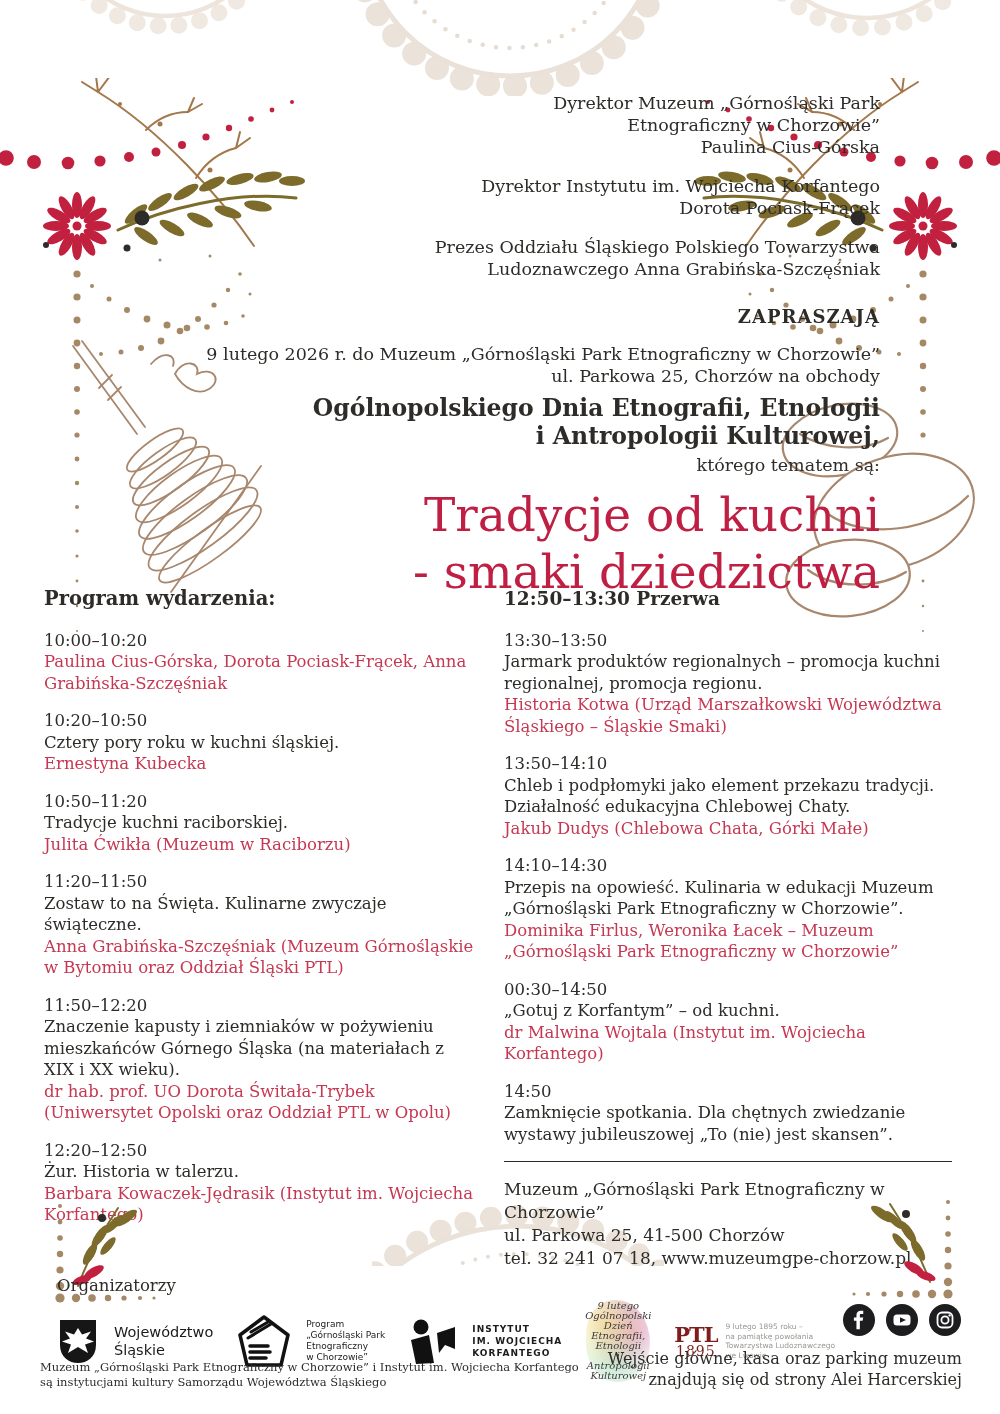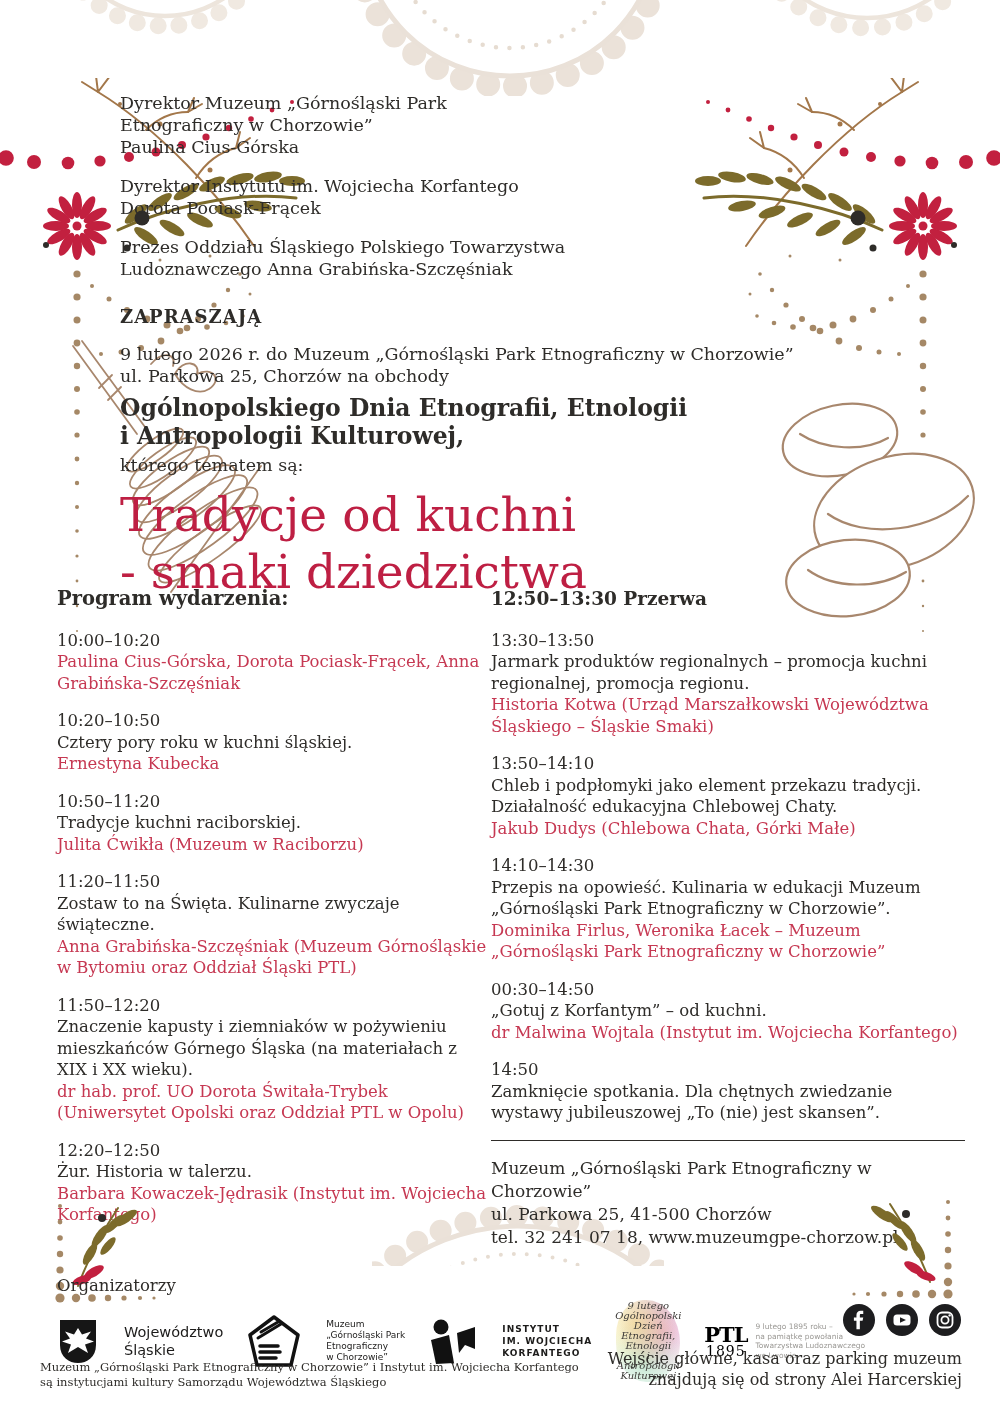--- a/index.html
+++ b/index.html
@@ -8,64 +8,64 @@
     position:relative;width:1000px;height:1414px;margin:0 auto;
     background:#ffffff;overflow:hidden;
     font-family:"DejaVu Serif","Liberation Serif",serif;
     color:#2e2c29;
   }
   .pre{white-space:pre-line;}
   svg{display:block;}
   .abs{position:absolute;}
 
   
-  .center-col{position:absolute;left:120px;right:120px;top:92px;text-align:left;}
+  .center-col{position:absolute;left:120px;right:120px;top:92px;text-align:right;}
   .host{font-size:17.5px;line-height:22px;margin:0 0 17px;}
   .invite-word{font-size:18px;font-weight:700;letter-spacing:1px;margin:26px 0 16px;}
   .date-place{font-size:17.5px;line-height:22px;margin:0 0 7px;}
   .event-name{font-size:23.5px;line-height:28px;font-weight:700;margin:0 0 5px;}
   .theme-intro{font-size:17.5px;margin:0 0 11px;}
   .big-title{
     font-size:47px;line-height:57px;font-weight:400;color:#be1f43;margin:0;
   }
 
   
   .program{
-    position:absolute;left:57px;top:588px;width:908px;
-    display:grid;grid-template-columns:434px 1fr;
+    position:absolute;left:44px;top:588px;width:908px;
+    display:grid;grid-template-columns:434px 1fr;column-gap:26px;
     font-size:16.5px;line-height:21.5px;
   }
   .prog-heading{font-size:19.5px;font-weight:700;margin:0 0 20px;}
   .break-heading{font-size:18.5px;font-weight:700;margin:0 0 20px;}
   .item{margin:0 0 16px;}
   .item p{margin:0;}
   .item .speakers{color:#c63852;}
   .item .speakers:empty{display:none;}
   .divider{border:none;border-top:1.5px solid #2e2c29;margin:14px 0 16px;width:100%;}
   .contact{font-size:17px;line-height:23px;margin:0;}
 
   
   .organizers-label{position:absolute;left:57px;top:1276px;font-size:16.5px;margin:0;}
   .logos-row{position:absolute;left:57px;top:1300px;display:flex;align-items:center;gap:24px;}
-  .logo-item{display:flex;align-items:center;gap:25px;}
+  .logo-item{display:flex;align-items:center;gap:15px;}
   .logo-text{font-size:14.5px;line-height:18px;font-family:"DejaVu Sans","Liberation Sans",sans-serif;color:#1c1b1a;}
   .logo-text.small{font-size:9px;line-height:11px;}
   .logo-text.inst{font-size:9px;line-height:12px;font-weight:700;letter-spacing:1px;}
   .watercolor{
     width:64px;height:82px;border-radius:45% 55% 50% 50%;
     background:
       radial-gradient(circle at 30% 28%, rgba(246,222,110,.55), transparent 62%),
       radial-gradient(circle at 72% 38%, rgba(232,110,170,.42), transparent 62%),
       radial-gradient(circle at 46% 76%, rgba(126,203,156,.45), transparent 62%),
       radial-gradient(circle at 64% 14%, rgba(155,127,213,.35), transparent 58%);
     display:flex;align-items:center;justify-content:center;text-align:center;
     font-style:italic;font-size:10px;line-height:10px;color:#3c3a37;
   }
   .ptl-block{display:flex;align-items:center;gap:8px;}
-  .ptl-mono{color:#000000;text-align:center;font-family:"DejaVu Serif","Liberation Serif",serif;}
+  .ptl-mono{color:#7f1d1d;text-align:center;font-family:"DejaVu Serif","Liberation Serif",serif;}
   .ptl-mono .mono{font-size:21px;font-weight:700;line-height:20px;letter-spacing:-1px;}
   .ptl-mono .year{font-size:14px;line-height:12px;letter-spacing:1px;}
   .ptl-caption{font-size:7.5px;line-height:9.5px;color:#9a9894;font-family:"DejaVu Sans","Liberation Sans",sans-serif;}
   .footer-note{position:absolute;left:40px;top:1360px;font-size:11.5px;line-height:15px;margin:0;color:#2e2c29;}
   .social-row{position:absolute;right:38px;top:1303px;display:flex;gap:9px;}
   .social-row a{display:block;width:34px;height:34px;}
   .entrance-note{position:absolute;right:38px;top:1348px;font-size:16px;line-height:21px;text-align:right;margin:0;}
 </style>
 </head>
 <body>
@@ -378,21 +378,21 @@
       <div class="logo-text pre">Województwo
 Śląskie</div>
     </div>
 
     <div class="logo-item">
       <svg width="54" height="54" viewBox="0 0 54 54">
         <polygon points="27,3 51,21 44,51 10,51 3,21" fill="none" stroke="#111111" stroke-width="3.5" stroke-linejoin="round"></polygon>
         <path d="M14,18 L31,8 M11,24 L34,10" stroke="#111111" stroke-width="3" stroke-linecap="round"></path>
         <path d="M13,32 H31 M13,38 H33 M13,44 H29" stroke="#111111" stroke-width="3.5" stroke-linecap="round"></path>
       </svg>
-      <div class="logo-text small pre">Muzeum
+      <div class="logo-text small pre">Program
 „Górnośląski Park
 Etnograficzny
 w Chorzowie”</div>
     </div>
 
     <div class="logo-item">
       <svg width="48" height="46" viewBox="0 0 48 46">
         <circle cx="12" cy="9" r="7.5" fill="#111111"></circle>
         <path d="M2,22 L20,17 L25,45 L7,46 Z" fill="#111111"></path>
         <path d="M28,15 L46,9 L46,31 L36,27 L30,35 Z" fill="#111111"></path>

